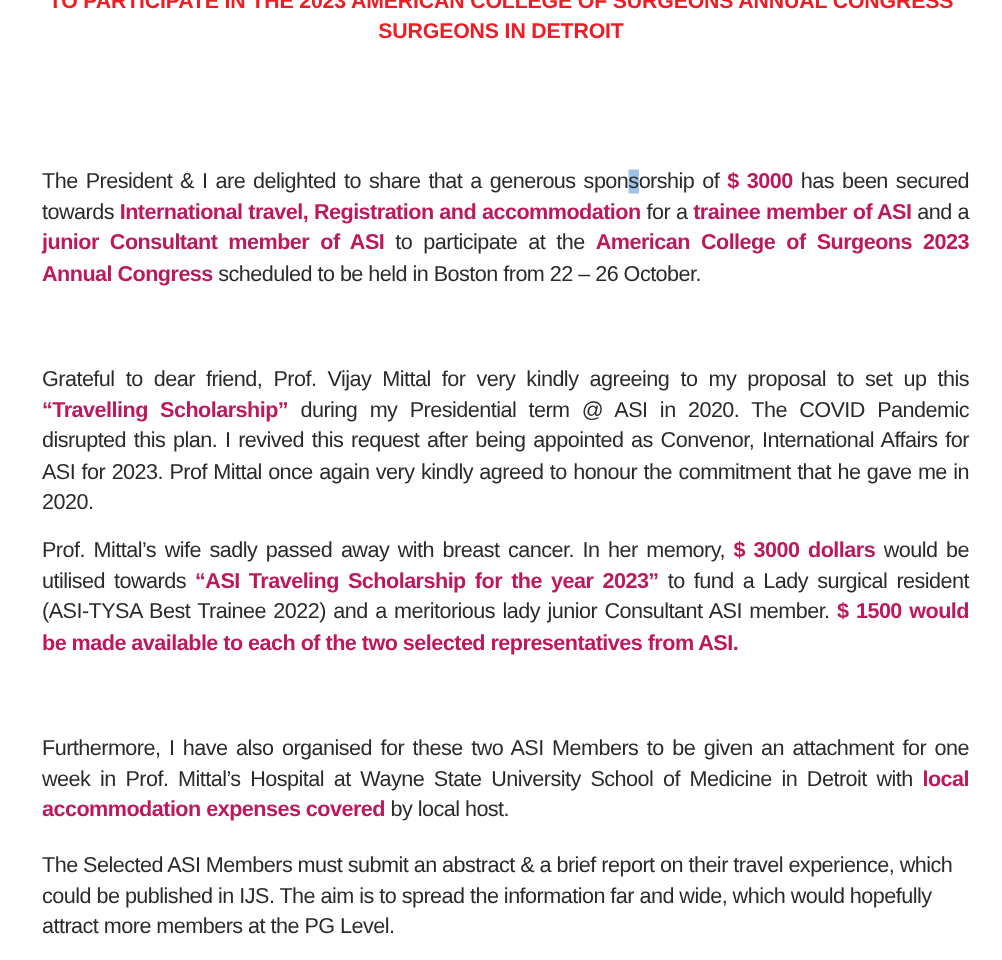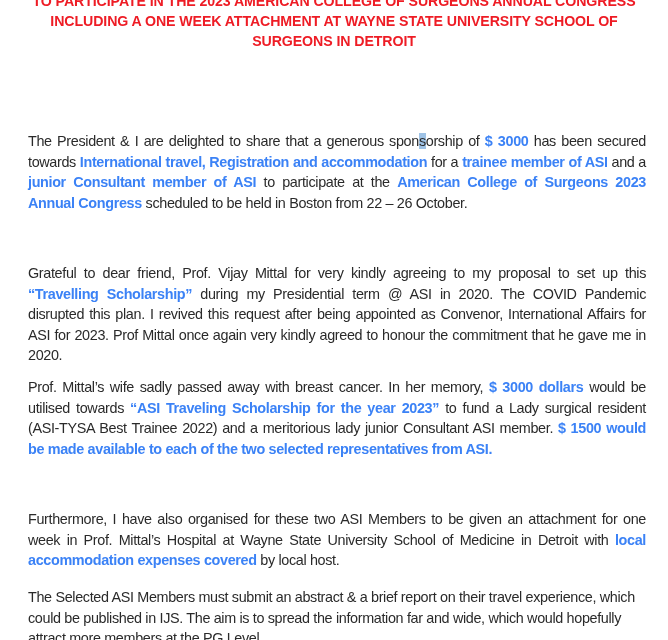--- a/index.html
+++ b/index.html
@@ -42,39 +42,38 @@
       text-align: justify;
       letter-spacing: -0.35px;
     }
     .para {
       margin: 0;
       position: absolute;
       left: 0;
       width: 618px;
     }
     .para b {
-      color: #3b82f6;
+      color: #be185d;
       font-weight: bold;
     }
     .p1 { top: 80px; }
     .p2 { top: 212px; }
     .p3 { top: 326px; }
     .p4 { top: 458px; }
     .p5 { top: 536px; text-align: left; }
     .cursor-mark {
       background: #9fc3e6;
     }
   </style>
 </head>
 <body>
 
 <div class="page">
   <div class="title">
     <span class="line">TO PARTICIPATE IN THE 2023 AMERICAN COLLEGE OF SURGEONS ANNUAL CONGRESS</span>
-    <span class="line">INCLUDING A ONE WEEK ATTACHMENT AT WAYNE STATE UNIVERSITY SCHOOL OF</span>
     <span class="line">SURGEONS IN DETROIT</span>
   </div>
 
   <div class="body">
     <p class="para p1"><span>The President &amp; I are delighted to share that a generous spon</span><span class="cursor-mark">s</span><span>orship of </span><b>$ 3000</b><span> has been secured towards </span><b>International travel, Registration and accommodation</b><span> for a </span><b>trainee member of ASI</b><span> and a </span><b>junior Consultant member of ASI</b><span> to participate at the </span><b>American College of Surgeons 2023 Annual Congress</b><span> scheduled to be held in Boston from 22 – 26 October.</span></p>
     <p class="para p2"><span>Grateful to dear friend, Prof. Vijay Mittal for very kindly agreeing to my proposal to set up this </span><b>“Travelling Scholarship”</b><span> during my Presidential term @ ASI in 2020. The COVID Pandemic disrupted this plan. I revived this request after being appointed as Convenor, International Affairs for ASI for 2023. Prof Mittal once again very kindly agreed to honour the commitment that he gave me in 2020.</span></p>
     <p class="para p3"><span>Prof. Mittal’s wife sadly passed away with breast cancer. In her memory, </span><b>$ 3000 dollars</b><span> would be utilised towards </span><b>“ASI Traveling Scholarship for the year 2023”</b><span> to fund a Lady surgical resident (ASI-TYSA Best Trainee 2022) and a meritorious lady junior Consultant ASI member. </span><b>$ 1500 would be made available to each of the two selected representatives from ASI.</b></p>
     <p class="para p4"><span>Furthermore, I have also organised for these two ASI Members to be given an attachment for one week in Prof. Mittal’s Hospital at Wayne State University School of Medicine in Detroit with </span><b>local accommodation expenses covered</b><span> by local host.</span></p>
     <p class="para p5"><span>The Selected ASI Members must submit an abstract &amp; a brief report on their travel experience, which could be published in IJS. The aim is to spread the information far and wide, which would hopefully attract more members at the PG Level.</span></p>
 

